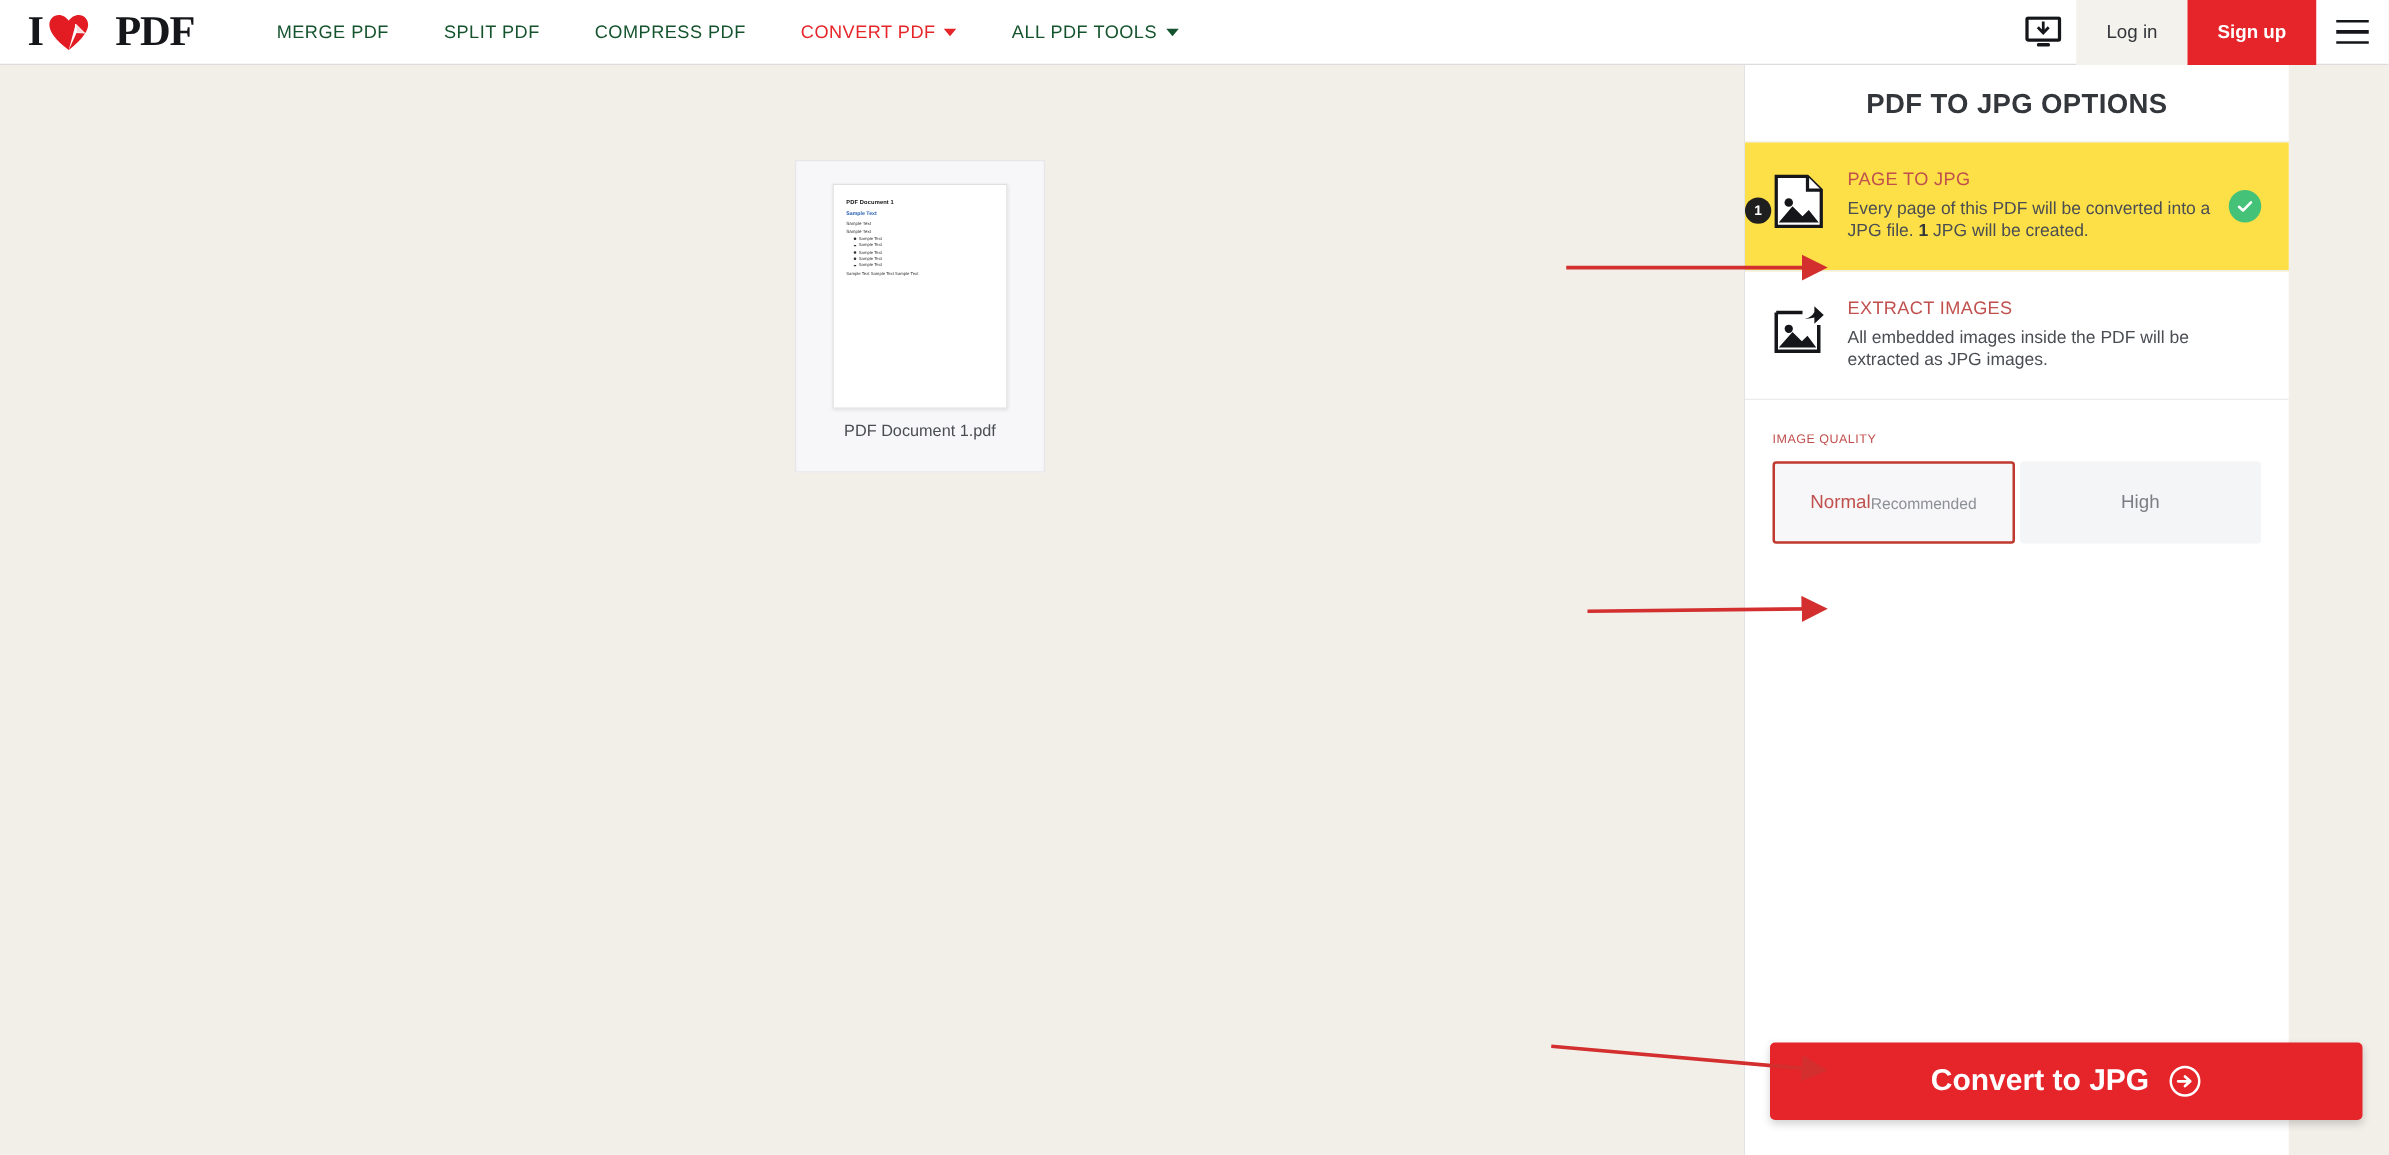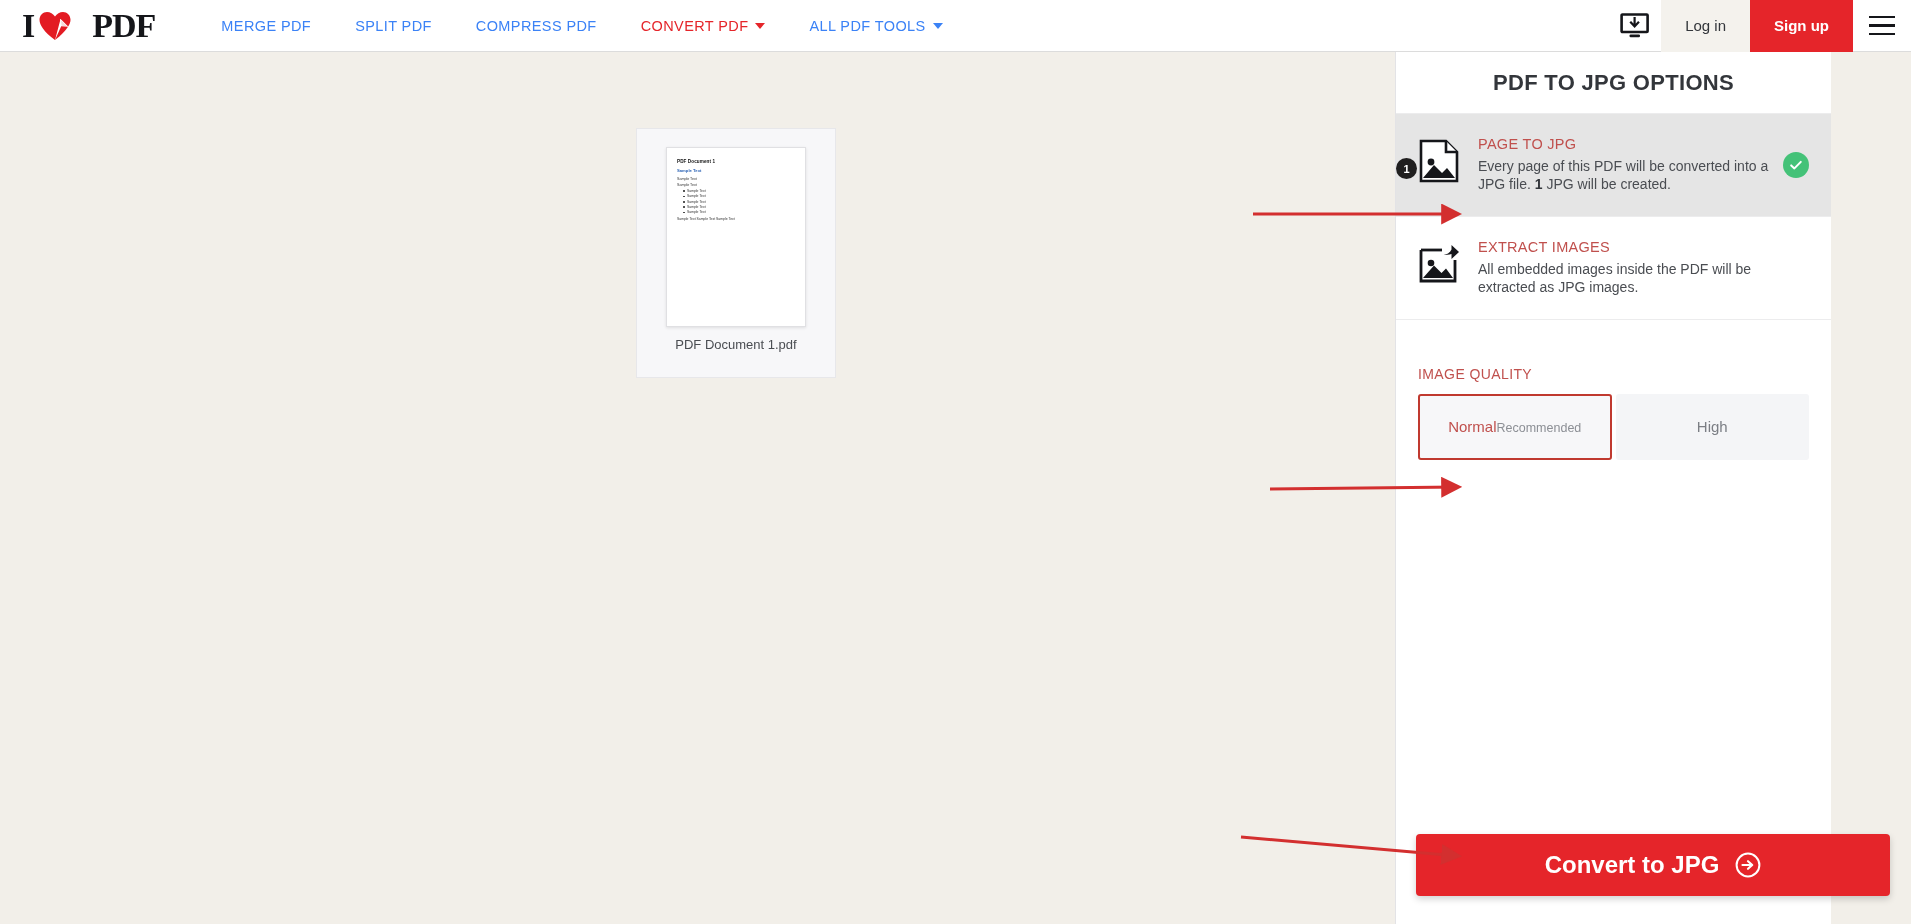--- a/index.html
+++ b/index.html
@@ -27,21 +27,21 @@
     color:#15161a; line-height:1;
     user-select:none;
   }
   .logo .letter-i { font-family:"Liberation Serif", serif; font-weight:bold; }
   .logo .letter-pdf { font-family:"Liberation Serif", serif; font-weight:bold; margin-left:18px; }
   .heart-wrap { width:34px; height:32px; margin:0 2px 0 4px; position:relative; }
 
   .nav { display:flex; align-items:center; height:100%; }
   .nav-item {
     font-size:14.5px; letter-spacing:.4px;
-    color:#3b82f6; padding:0 22px;
+    color:#14532d; padding:0 22px;
     display:flex; align-items:center; height:100%;
     cursor:pointer; white-space:nowrap;
   }
   .nav-item.active { color:#e5252a; }
   .caret {
     display:inline-block; margin-left:7px;
     width:0; height:0;
     border-left:5px solid transparent;
     border-right:5px solid transparent;
     border-top:6px solid currentColor;
@@ -160,41 +160,41 @@
     color:#33363b;
     border-bottom:1px solid #ececed;
   }
   .opt-row {
     display:flex; align-items:flex-start;
     padding:22px 20px 22px 22px;
     border-bottom:1px solid #ececed;
     cursor:pointer; position:relative;
     min-height:96px;
   }
-  .opt-row.selected { background:#e5e5e5; }
+  .opt-row.selected { background:#fde047; }
   .opt-icon { width:46px; flex:0 0 46px; padding-top:3px; }
   .opt-text { flex:1; padding-left:14px; padding-right:22px; }
   .opt-heading {
     font-size:14.5px; color:#c0504d; letter-spacing:.3px;
     margin-bottom:5px;
   }
   .opt-desc {
     font-size:14px; line-height:1.32; color:#4a4d52;
   }
   .opt-desc b { font-weight:bold; color:#33363b; }
   .check-badge {
     position:absolute; right:22px; top:50%; transform:translateY(-50%);
     width:26px; height:26px; border-radius:50%;
     background:#44c278;
     display:flex; align-items:center; justify-content:center;
   }
 
   .quality-block { padding:26px 22px 0 22px; }
   .quality-label {
-    font-size:14px; color:#c0504d; letter-spacing:.4px; margin-bottom:12px;margin-top:20px;
+    font-size:10px; color:#c0504d; letter-spacing:.4px; margin-bottom:12px;
   }
   .quality-row { display:flex; gap:4px; }
   .q-btn {
     flex:1; height:66px;
     display:flex; flex-direction:row;
     align-items:center; justify-content:center;
     background:#f4f5f7; border:2px solid transparent;
     border-radius:3px; cursor:pointer;
   }
   .q-btn.selected { background:#f7f7f9; border-color:#c0392f; }

